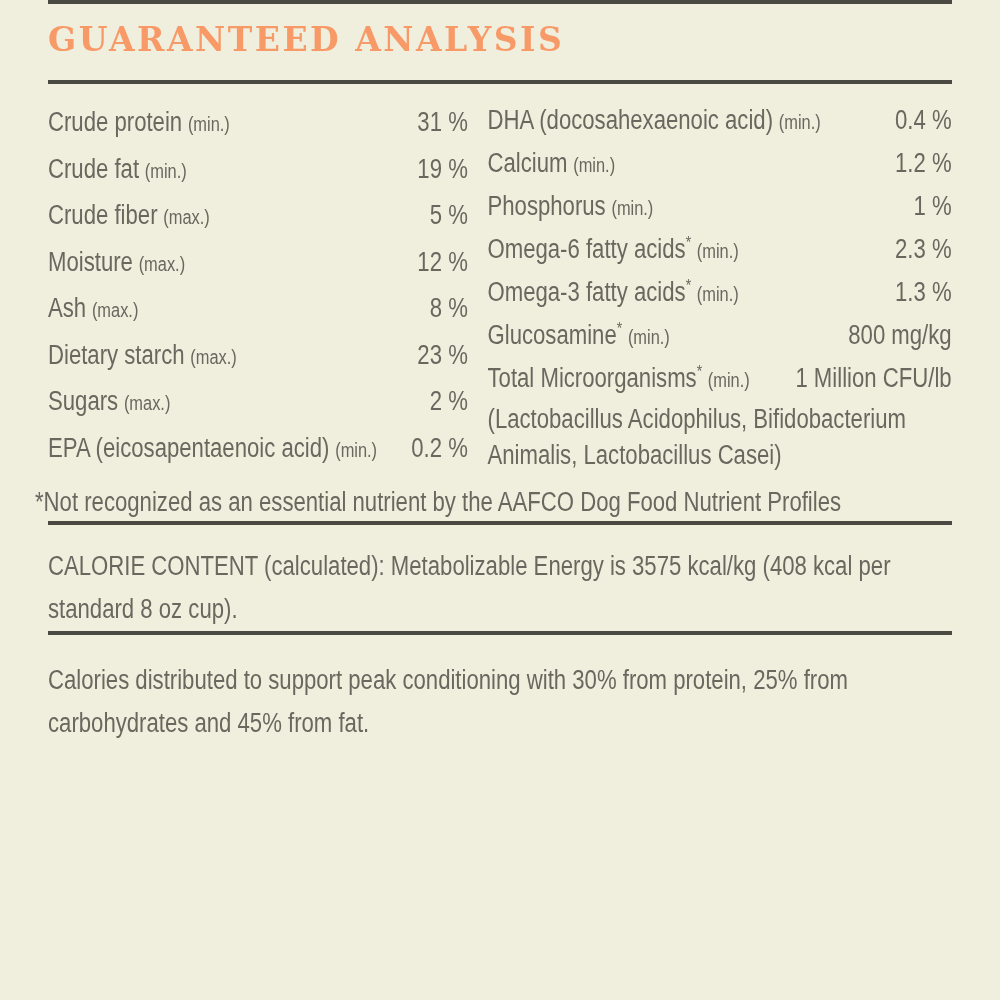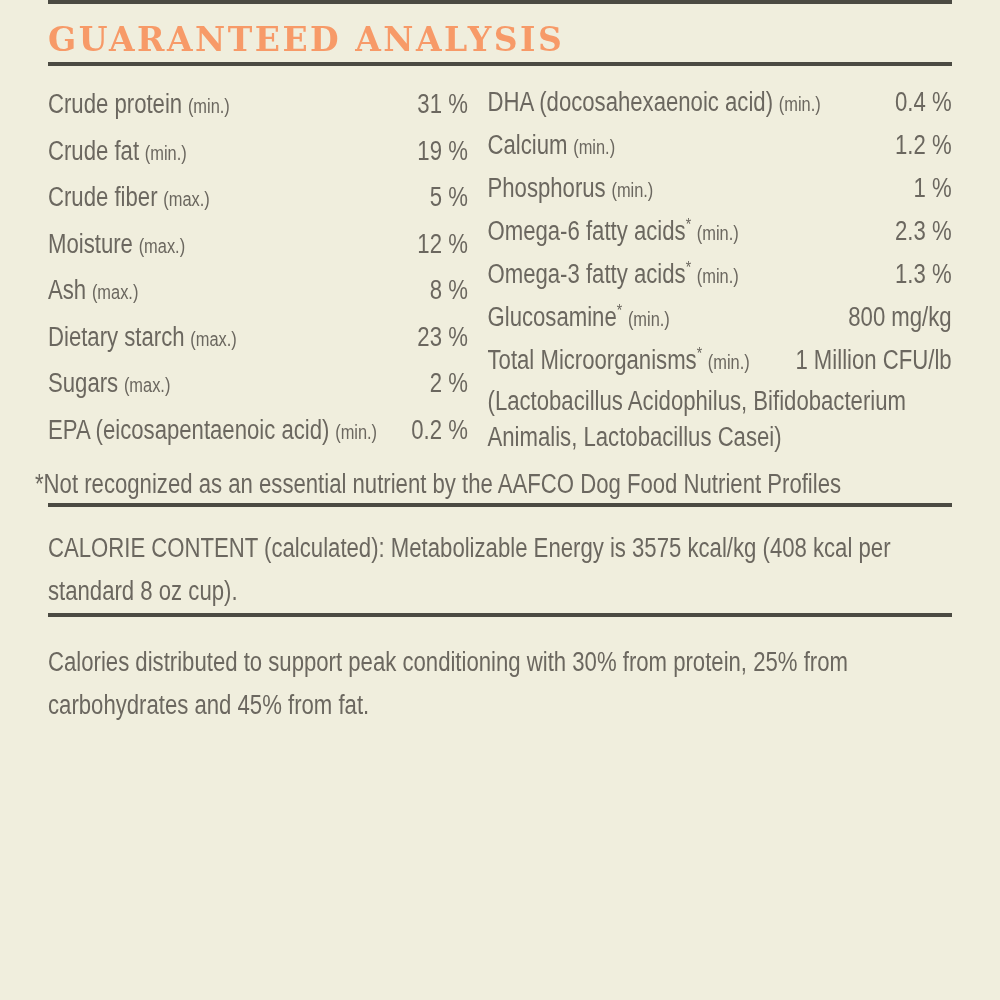--- a/index.html
+++ b/index.html
@@ -15,21 +15,21 @@
   hr.rule {
     border: 0; margin: 0;
     border-top: 4px solid var(--rule, #4b4a42);
   }
   .rule-top { margin-top: 59px; }
   .rule-2   { margin-top: 16px; }
   .rule-3   { margin-top: 26px; }
   .rule-4   { margin-top: 22px; }
 
   .heading {
-    margin: 14px 0 0 0;
+    margin: 14px 0 18px 0;
     font-family: "DejaVu Serif", serif;
     font-weight: bold;
     font-size: 33px;
     line-height: 44px;
     letter-spacing: 2.5px;
     color: var(--heading, #f79a68);
   }
 
   
   .condensed {

